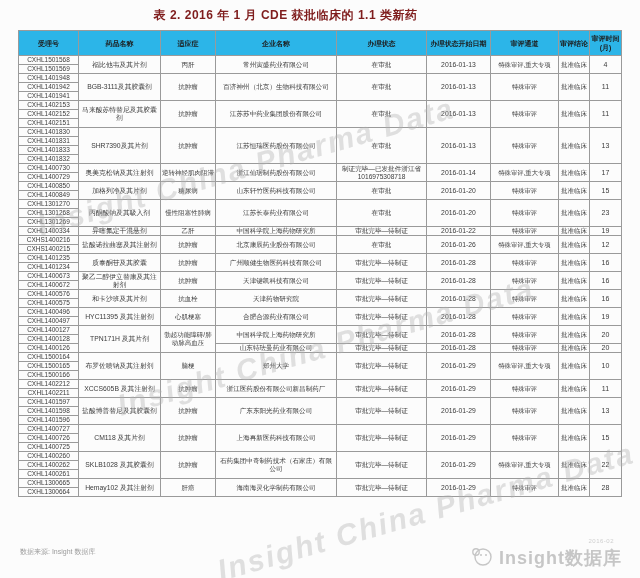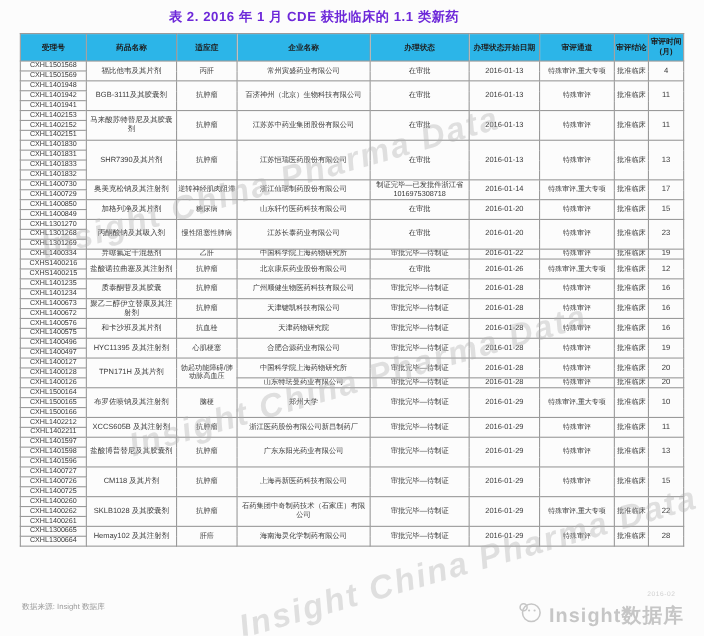--- a/index.html
+++ b/index.html
@@ -4,21 +4,21 @@
 <style>
   html,body{margin:0;padding:0;}
   body{
     width:640px;height:578px;position:relative;overflow:hidden;
     background:#fcfcfc;
     font-family:"Liberation Sans","DejaVu Sans",sans-serif;
     color:#3a3a3a;
   }
   .page-title{
     position:absolute;top:7px;left:0;width:571px;
-    text-align:center;font-size:12px;font-weight:bold;color:#6d28d9;
+    text-align:center;font-size:12px;font-weight:bold;color:#7f1d1d;
     letter-spacing:0.5px;
   }
   .drug-table{
     position:absolute;top:30px;left:18px;width:603px;
     border-collapse:collapse;table-layout:fixed;
     font-size:7px;line-height:8px;
   }
   .drug-table th,.drug-table td{
     border:1px solid var(--border,#9a9a9a);
     text-align:center;vertical-align:middle;

